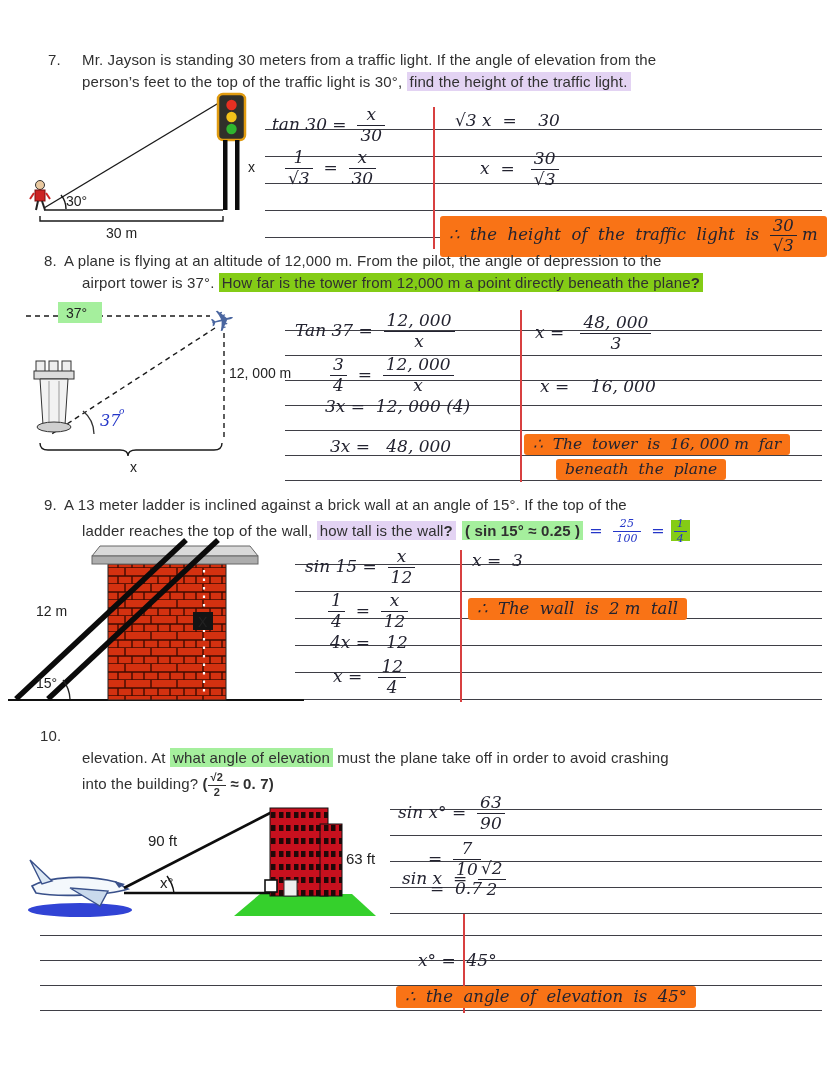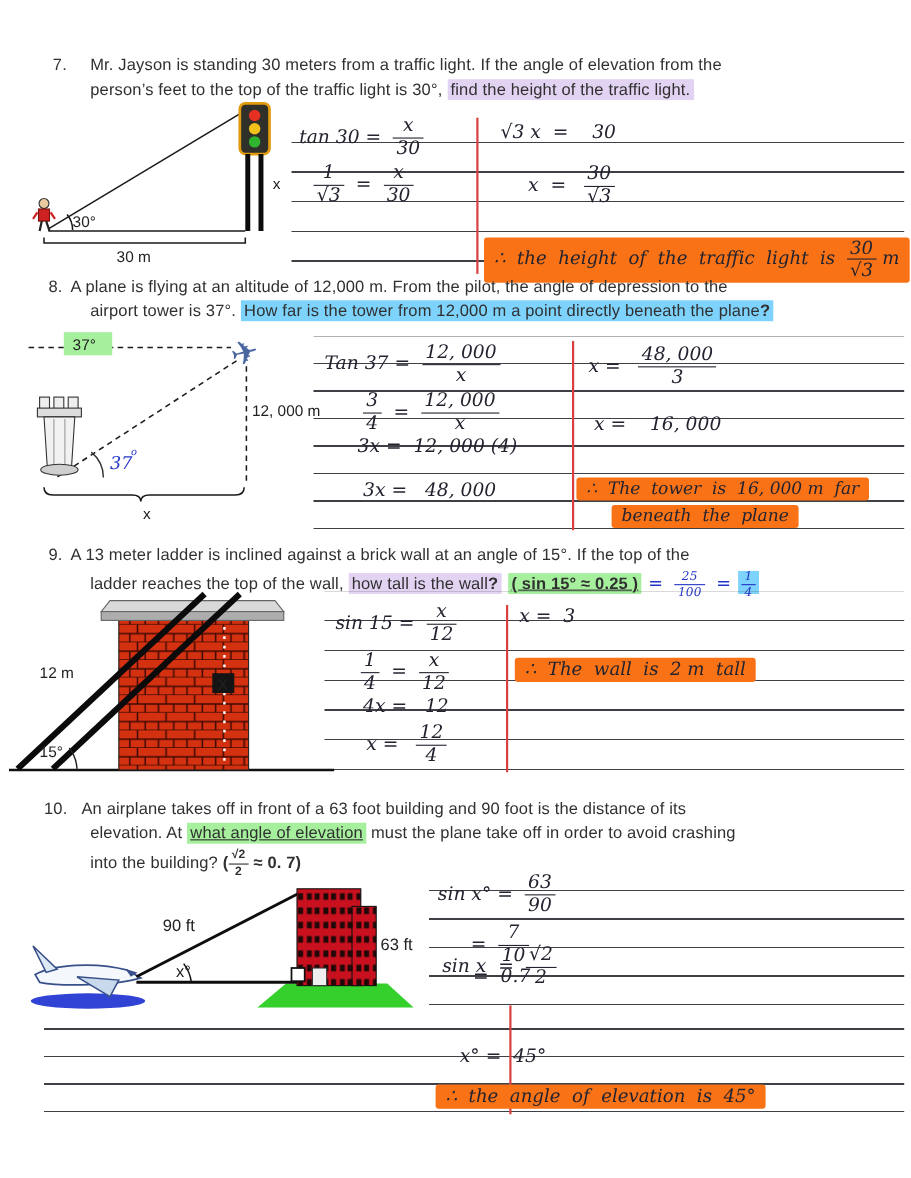--- a/index.html
+++ b/index.html
@@ -1,22 +1,22 @@
 <!DOCTYPE html>
 <html><head>
 <meta charset="utf-8">
 <style>
   html,body{margin:0;padding:0;background:#fff;}
   .page{position:relative;width:828px;height:1071px;background:#ffffff;overflow:hidden;
         font-family:"Liberation Sans",sans-serif;}
   .pnum,.ptext{position:absolute;font-size:15px;color:#303030;letter-spacing:.15px;white-space:nowrap;}
   .bold{font-weight:bold;}
   .hl-purple{background:#e3d3f3;padding:1px 3px;margin-top:43px;}
-  .hl-cyan{background:#7dd3fc;padding:1px 3px;margin-top:40px;}
-  .hl-green{background:#a5ef9d;padding:1px 3px;text-decoration:underline;}
+  .hl-cyan{background:#84cc16;padding:1px 3px;margin-top:40px;}
+  .hl-green{background:#a5ef9d;padding:1px 3px;}
   .workarea{position:absolute;}
   .redline{position:absolute;width:2.4px;background:#d84040;}
   .hw{position:absolute;font:italic 17px "DejaVu Serif",serif;color:#232330;white-space:pre;}
   .hw.sm{font-size:15.5px;}
   .conc{background:#f97316;padding:1px 9px 2px;border-radius:3px;font-size:16.5px;}
   .blue{color:#2436c8;}
   .hw-inline{font:italic 16px "DejaVu Serif",serif;white-space:pre;}
   .frac{display:inline-block;vertical-align:middle;text-align:center;line-height:1.05;}
   .frac .num{display:block;padding:0 3px 1px;}
   .frac .den{display:block;border-top:1.6px solid currentColor;padding:1px 3px 0;}
@@ -143,21 +143,20 @@
   </svg>
 
   <div class="hw" style="left:305px;top:548px">sin 15 =  <span class="frac"><span class="num">x</span><span class="den">12</span></span></div>
   <div class="hw" style="left:328px;top:592px"><span class="frac"><span class="num">1</span><span class="den">4</span></span>  =  <span class="frac"><span class="num">x</span><span class="den">12</span></span></div>
   <div class="hw" style="left:330px;top:632px">4x =   12</div>
   <div class="hw" style="left:333px;top:658px">x =   <span class="frac"><span class="num">12</span><span class="den">4</span></span></div>
   <div class="hw" style="left:472px;top:550px">x =  3</div>
   <div class="hw conc" style="left:468px;top:598px">∴  The  wall  is  2 m  tall</div>
 
   <div class="pnum" style="left:40px;top:727px">10.</div>
-  <div class="ptext" style="left:74px;top:727px">An airplane takes off in front of a 63 foot building and 90 foot is the distance of its</div>
   <div class="ptext" style="left:82px;top:749px"><span>elevation. At </span><span class="hl-green">what angle of elevation</span><span> must the plane take off in order to avoid crashing</span></div>
   <div class="ptext" style="left:82px;top:772px"><span>into the building? </span><span class="bold">(<span class="frac"><span class="num">√2</span><span class="den">2</span></span> ≈ 0. 7)</span></div>
 
   <div class="workarea" style="left:390px;top:784px;width:432px;height:133px;background-image:repeating-linear-gradient(to bottom,transparent 0,transparent 24.8px,#3f3f46 24.8px,#3f3f46 26px);"></div>
   <div class="workarea" style="left:40px;top:911px;width:782px;height:102px;background-image:repeating-linear-gradient(to bottom,transparent 0,transparent 23.8px,#3f3f46 23.8px,#3f3f46 25px);"></div>
   <div class="redline" style="left:463px;top:914px;height:99px;"></div>
 
   <svg class="diag" style="left:22px;top:796px" width="362" height="142" viewBox="0 0 362 142">
     <defs>
       <pattern id="win" width="15" height="13" patternUnits="userSpaceOnUse">

